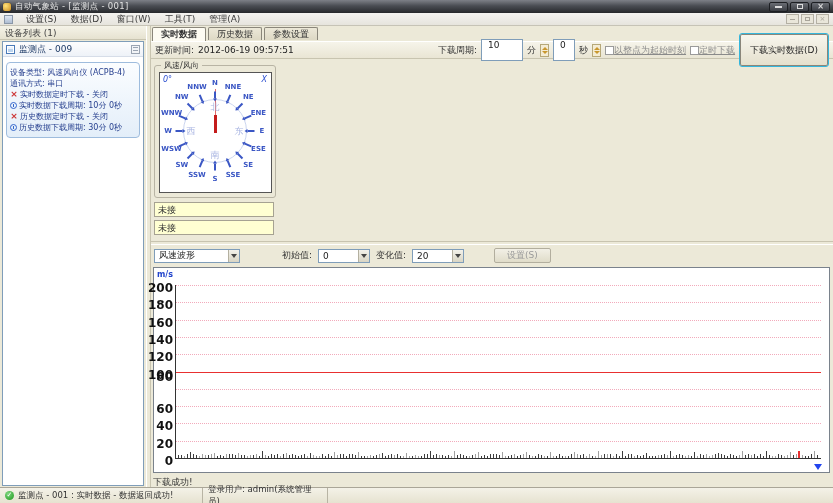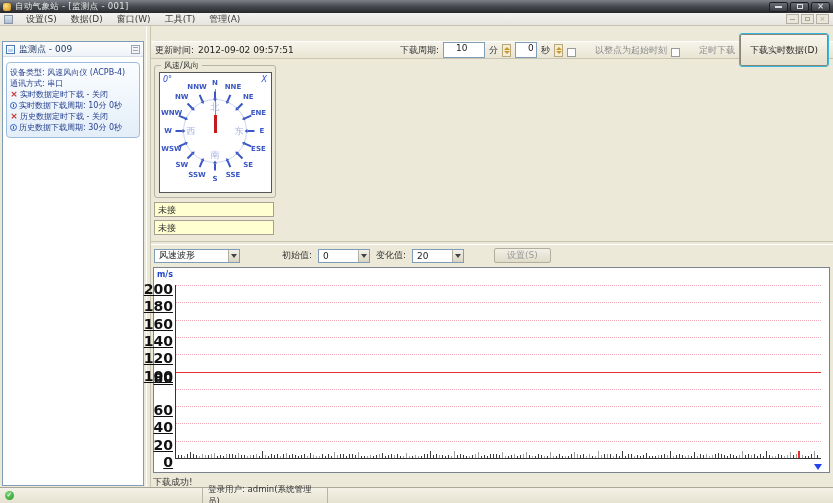--- a/index.html
+++ b/index.html
@@ -67,28 +67,28 @@
   .tab { padding:0 8px; height:13px; line-height:13px; border:1px solid #8a867a; border-bottom:none;
     background:linear-gradient(#ece8d8,#ddd8c4); color:#333; border-radius:2px 2px 0 0; }
   .tab.active { background:#fdfbf2; font-weight:bold; height:14px; }
 
   .toolbar { position:absolute; left:0; top:15px; width:682px; height:18px;
     border-top:1px solid #fff; border-bottom:1px solid #c8c4b0;
     background:linear-gradient(#f6f4ea,#e9e5d4); display:flex; align-items:center; padding:0 4px; }
   .tb-label { color:#333; }
   .tb-value { margin-left:4px; color:#222; }
   .tb-right { margin-left:auto; display:flex; align-items:center; gap:4px; }
-  .num-input { width:42px; height:16px; background:#fff; border:1px solid #7f9db9; padding-left:12px; line-height:11px; }
+  .num-input { width:42px; height:22px; background:#fff; border:1px solid #7f9db9; padding-left:6px; line-height:11px; }
   .num-input.small { width:22px; }
   .spinner { width:9px; height:13px; border:1px solid #b6a878; background:#f4ecd4;
     display:flex; flex-direction:column; align-items:center; justify-content:center; }
   .spinner i { width:0; height:0; border-left:3px solid transparent; border-right:3px solid transparent; }
   .spin-up { border-bottom:3px solid #c9972e; margin-bottom:1px; }
   .spin-down { border-top:3px solid #c9972e; }
-  .checkbox { display:flex; align-items:flex-end; gap:19px; color:#8a8a8a; }
+  .checkbox { display:flex; align-items:center; gap:0; color:#8a8a8a;text-decoration:underline; }
   .cb-box { width:9px; height:9px; border:1px solid #9a9a9a; background:#fff; }
   .dl-button { height:17px; padding:16px 10px; border:1px solid #35b6dc; border-radius:3px;
     background:linear-gradient(#f8f6ee,#e4dfcc); color:#222; display:flex; align-items:center;
     box-shadow:inset 0 0 0 1px #8a867a; }
 
   
   .wind-group { position:absolute; left:3px; top:39px; width:122px; height:133px;
     border:1px solid #b8b4a4; border-radius:3px; }
   .wind-group-label { position:absolute; left:6px; top:-6px; background:#ece9d8; padding:0 3px; color:#333; font-size:8px; }
   .compass-box { position:absolute; left:4px; top:6px; width:113px; height:121px; background:#fff; border:1px solid #555; }
@@ -129,21 +129,21 @@
 
   
   .chart-box { position:absolute; left:2px; top:241px; width:677px; height:206px;
     background:#fff; border:1px solid #7a828c; }
   .ylabel-unit { position:absolute; left:3px; top:2px; color:#2244cc; font-size:8px; font-weight:bold; }
   .plot { position:absolute; left:21px; top:17px; right:8px; bottom:13px;
     border-left:1px solid #333; border-bottom:1px solid #333; }
   .gridline { position:absolute; left:0; right:0; height:0; border-top:1px dotted #f2aabb; }
   .redline { position:absolute; left:0; right:0; height:1px; background:#e83030; }
   .ytick { position:absolute; right:calc(100% + 3px); transform:translateY(-4px);
-    font-size:14px; font-weight:bold; color:#111; white-space:nowrap;text-decoration:underline; }
+    font-size:12px; font-weight:bold; color:#111; white-space:nowrap; }
   .btick { position:absolute; bottom:0; width:1px; background:#3c3c3c; }
   .blue-marker { position:absolute; right:7px; bottom:2px; width:0; height:0;
     border-left:4px solid transparent; border-right:4px solid transparent; border-top:6px solid #2244ee; }
 
   .dl-status { position:absolute; left:2px; top:450px; color:#333; }
 
   
   .statusbar { position:absolute; left:0; top:487px; width:833px; height:16px;
     background:linear-gradient(#f4f2e8,#e6e2d0); border-top:1px solid #aaa698;
     display:flex; align-items:center; font-size:8.5px; color:#333; }
@@ -189,20 +189,21 @@
       <span class="mdi-btn">
           <span class="box"></span>
         </span>
       <span class="mdi-btn">
           <span class="x">×</span>
         </span>
     </div>
   </div>
 
   <div class="left-panel">
+    <div class="lp-header">设备列表 (1)</div>
     <div class="lp-body">
       <div class="tree-item">
         <span class="tree-icon"></span>
         <span>监测点 - 009</span>
         <span class="tree-expander">
             <i></i>
             <i></i>
           </span>
       </div>
       <div class="device-info">
@@ -229,24 +230,29 @@
             <span>历史数据下载周期:  30分 0秒</span>
           </div>
         </div>
     </div>
   </div>
 
   <div class="splitter"></div>
 
   <div class="right-panel">
 
+    <div class="tabbar">
+        <span class="tab active">实时数据</span>
+        <span class="tab">历史数据</span>
+        <span class="tab">参数设置</span>
+      </div>
 
     <div class="toolbar">
       <span class="tb-label">更新时间:</span>
-      <span class="tb-value">2012-09-02 09:57:51</span>
+      <span class="tb-value">2012-06-19 09:57:51</span>
       <div class="tb-right">
         <span class="tb-label">下载周期:</span>
         <span class="num-input">10</span>
         <span class="tb-label">分</span>
         <span class="spinner">
             <i class="spin-up"></i>
             <i class="spin-down"></i>
           </span>
         <span class="num-input small">0</span>
         <span class="tb-label">秒</span>
@@ -586,19 +592,20 @@
         </div>
       <span class="blue-marker"></span>
     </div>
 
     <div class="dl-status">下载成功!</div>
   </div>
 
   <div class="statusbar">
     <div class="sb-cell sb-msg">
       <span class="ok-icon">✓</span>
+      <span>监测点 - 001 : 实时数据 - 数据返回成功!</span>
     </div>
     <div class="sb-cell sb-user">
       <span>登录用户: admin(系统管理员)</span>
     </div>
   </div>
 
 </div>
 
 </body></html>

